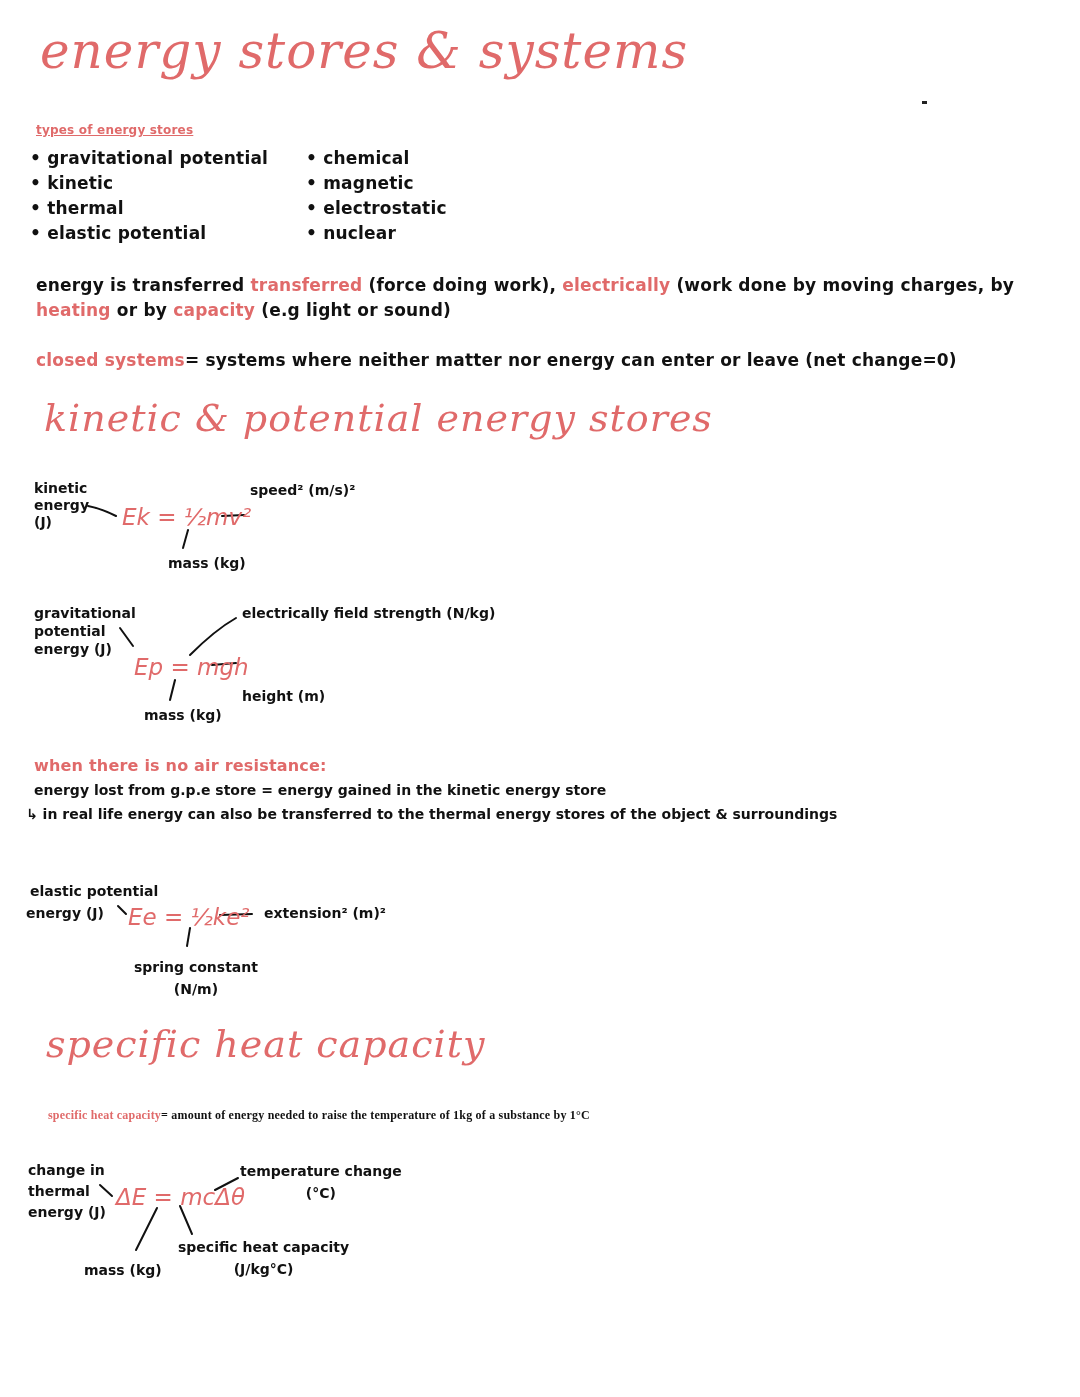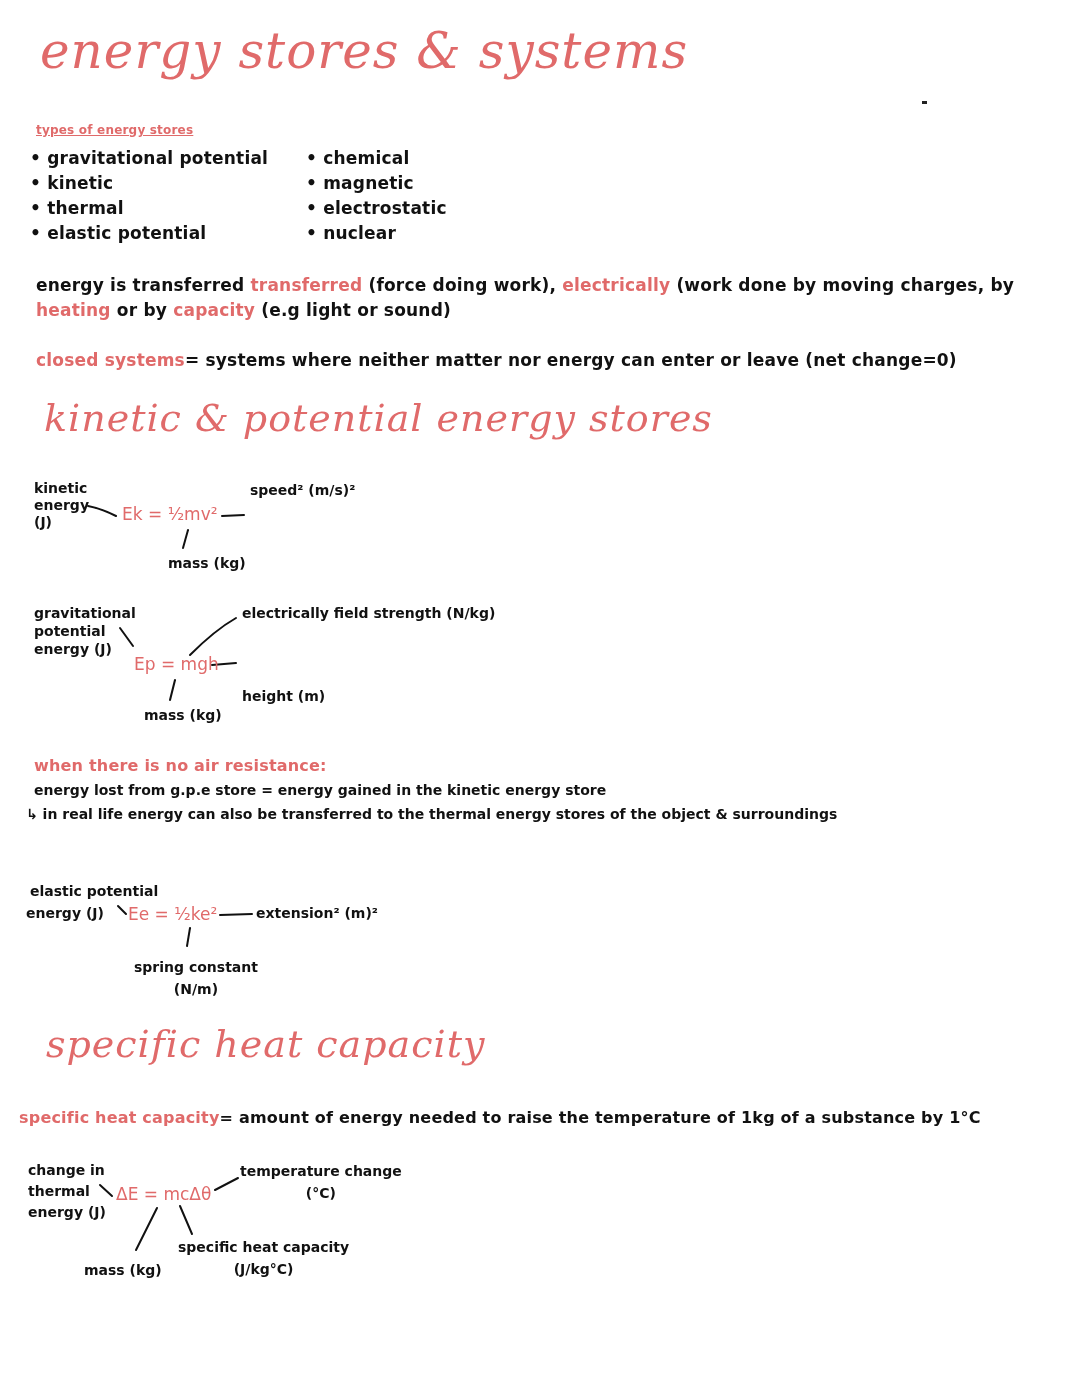--- a/index.html
+++ b/index.html
@@ -5,21 +5,21 @@
   html, body { margin:0; padding:0; background:#ffffff; }
   body { width:1080px; height:1397px; position:relative; overflow:hidden;
          font-family:"DejaVu Sans", sans-serif; color:#111; }
   .abs { position:absolute; white-space:nowrap; }
   .pink { color:#e06a6a; }
   .title { font-family:"DejaVu Serif", serif; font-style:italic; color:#e06a6a; letter-spacing:1px; }
   .h1 { font-size:50px; }
   .h2 { font-size:38px; }
   .hand { font-size:17px; font-weight:bold; letter-spacing:0.2px; }
   .small { font-size:14px; font-weight:bold; }
-  .formula { font-size:17px; color:#e06a6a; font-weight:normal; }
+  .formula { font-size:23px; color:#e06a6a; font-weight:normal;font-style:italic; }
   svg.lines { position:absolute; left:0; top:0; pointer-events:none; }
   .dot { position:absolute; width:5px; height:3px; background:#222; }
 </style>
 </head>
 <body>
 
 <svg class="lines" width="1080" height="1397">
   <g stroke="#111" stroke-width="2" fill="none" stroke-linecap="round">
 
     <path d="M88 506 Q100 508 116 516"></path>
@@ -93,29 +93,29 @@
 
 <div class="abs hand pink" style="left:34px; top:756px; font-size:16px;">when there is no air resistance:</div>
 <div class="abs small" style="left:34px; top:782px;">energy lost from g.p.e store = energy gained in the kinetic energy store</div>
 <div class="abs small" style="left:26px; top:806px;">↳ in real life energy can also be transferred to the thermal energy stores of the object &amp; surroundings</div>
 
 <div class="abs small" style="left:26px; top:880px; line-height:22px;">
   <div style="padding-left:4px;">elastic potential</div>
   <div>energy (J)</div>
 </div>
 <div class="abs formula" style="left:128px; top:904px;">Ee = ½ke²</div>
-<div class="abs small" style="left:256px; top:905px;text-align:center;">extension² (m)²</div>
+<div class="abs small" style="left:264px; top:905px;text-align:center;">extension² (m)²</div>
 <div class="abs small" style="left:134px; top:956px; line-height:22px; text-align:center;">
   <div>spring constant</div>
   <div>(N/m)</div>
 </div>
 
 <div class="abs title h2" style="left:46px; top:1022px;">specific heat capacity</div>
 
-<div class="abs hand" style="left:19px; top:1108px; font-size:16px;">
+<div class="abs hand" style="left:48px; top:1108px; font-size:12px;font-family:Liberation Serif, serif;">
   <span class="pink">specific heat capacity</span><span>= amount of energy needed to raise the temperature of 1kg of a substance by 1°C</span>
 </div>
 
 <div class="abs small" style="left:28px; top:1160px; line-height:21px;">
   <div>change in</div>
   <div>thermal</div>
   <div>energy (J)</div>
 </div>
 <div class="abs formula" style="left:116px; top:1184px;">ΔE = mcΔθ</div>
 <div class="abs small" style="left:240px; top:1160px; line-height:22px; text-align:center;">

